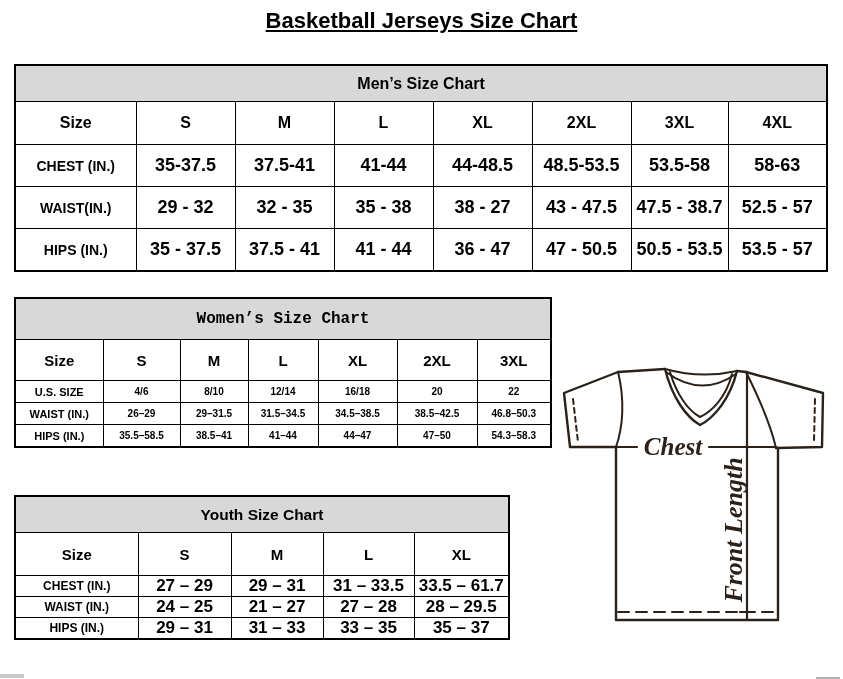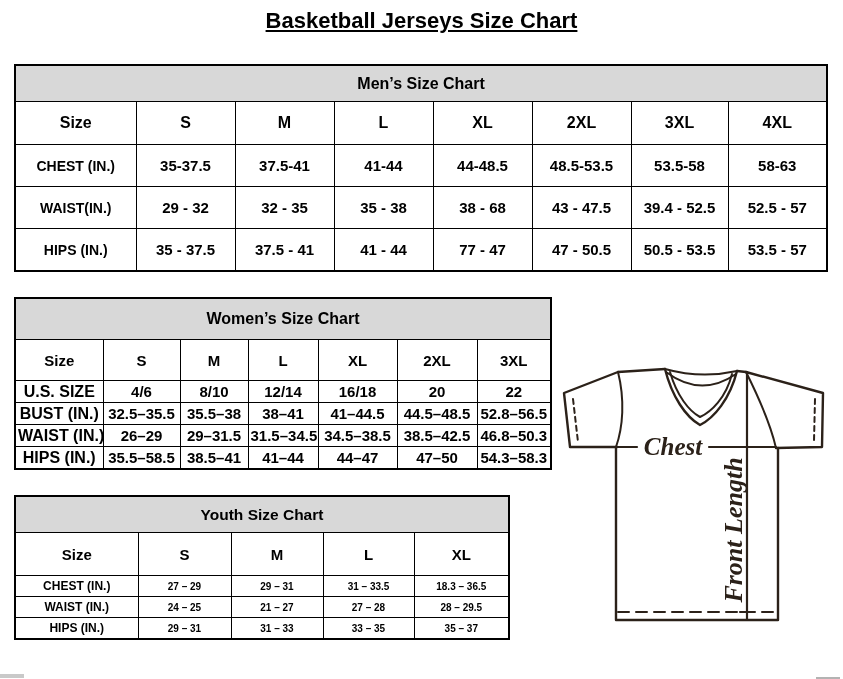--- a/index.html
+++ b/index.html
@@ -35,33 +35,33 @@
     white-space: nowrap;
   }
   td.band {
     background: #d8d8d8;
     font-size: 16px;
   }
   
   table.men { left: 14px; top: 64px; width: 812px; }
   table.men td.band { height: 35px; margin-top: 12px; }
   table.men tr.sizerow td { height: 42px; font-size: 16px; }
-  table.men tr.datarow td { height: 41px; font-size: 15px; }
+  table.men tr.datarow td { height: 41px; font-size: 18px; }
   table.men tr.datarow td.rowlabel { font-size: 14px; }
   
   table.women { left: 14px; top: 297px; width: 536px; }
-  table.women td.band { height: 40px; }
+  table.women td.band { height: 40px; font-family: Liberation Mono, monospace; }
   table.women tr.sizerow td { height: 40px; font-size: 15px; }
-  table.women tr.datarow td { height: 21px; font-size: 15px; }
-  table.women tr.datarow td.rowlabel { font-size: 16px; }
+  table.women tr.datarow td { height: 21px; font-size: 10px; }
+  table.women tr.datarow td.rowlabel { font-size: 11px; }
   
   table.youth { left: 14px; top: 495px; width: 494px; }
   table.youth td.band { height: 35px; font-size: 15.5px; }
   table.youth tr.sizerow td { height: 42px; font-size: 15px; }
-  table.youth tr.datarow td { height: 20px; font-size: 10px; }
+  table.youth tr.datarow td { height: 20px; font-size: 17px; }
   table.youth tr.datarow td.rowlabel { font-size: 12px; }
   
   .jersey-diagram {
     position: absolute; left: 560px; top: 362px;
     width: 268px; height: 262px;
   }
   .jersey-diagram text {
     font-family: "Liberation Serif", "DejaVu Serif", serif;
     font-style: italic;
     font-weight: bold;
@@ -109,31 +109,31 @@
     <td>44-48.5</td>
     <td>48.5-53.5</td>
     <td>53.5-58</td>
     <td>58-63</td>
   </tr>
   <tr class="datarow">
     <td class="rowlabel">WAIST(IN.)</td>
     <td>29 - 32</td>
     <td>32 - 35</td>
     <td>35 - 38</td>
-    <td>38 - 68</td>
+    <td>38 - 27</td>
     <td>43 - 47.5</td>
-    <td>39.4 - 52.5</td>
+    <td>47.5 - 38.7</td>
     <td>52.5 - 57</td>
   </tr>
   <tr class="datarow">
     <td class="rowlabel">HIPS (IN.)</td>
     <td>35 - 37.5</td>
     <td>37.5 - 41</td>
     <td>41 - 44</td>
-    <td>77 - 47</td>
+    <td>36 - 47</td>
     <td>47 - 50.5</td>
     <td>50.5 - 53.5</td>
     <td>53.5 - 57</td>
   </tr>
 </tbody>
   </table>
 
 <table class="size-table women">
   <colgroup>
     <col style="width:88px">
@@ -160,29 +160,20 @@
   <tr class="datarow">
     <td class="rowlabel">U.S. SIZE</td>
     <td>4/6</td>
     <td>8/10</td>
     <td>12/14</td>
     <td>16/18</td>
     <td>20</td>
     <td>22</td>
   </tr>
   <tr class="datarow">
-    <td class="rowlabel">BUST (IN.)</td>
-    <td>32.5–35.5</td>
-    <td>35.5–38</td>
-    <td>38–41</td>
-    <td>41–44.5</td>
-    <td>44.5–48.5</td>
-    <td>52.8–56.5</td>
-  </tr>
-  <tr class="datarow">
     <td class="rowlabel">WAIST (IN.)</td>
     <td>26–29</td>
     <td>29–31.5</td>
     <td>31.5–34.5</td>
     <td>34.5–38.5</td>
     <td>38.5–42.5</td>
     <td>46.8–50.3</td>
   </tr>
   <tr class="datarow">
     <td class="rowlabel">HIPS (IN.)</td>
@@ -213,21 +204,21 @@
     <td>S</td>
     <td>M</td>
     <td>L</td>
     <td>XL</td>
   </tr>
   <tr class="datarow">
     <td class="rowlabel">CHEST (IN.)</td>
     <td>27 – 29</td>
     <td>29 – 31</td>
     <td>31 – 33.5</td>
-    <td>18.3 – 36.5</td>
+    <td>33.5 – 61.7</td>
   </tr>
   <tr class="datarow">
     <td class="rowlabel">WAIST (IN.)</td>
     <td>24 – 25</td>
     <td>21 – 27</td>
     <td>27 – 28</td>
     <td>28 – 29.5</td>
   </tr>
   <tr class="datarow">
     <td class="rowlabel">HIPS (IN.)</td>

